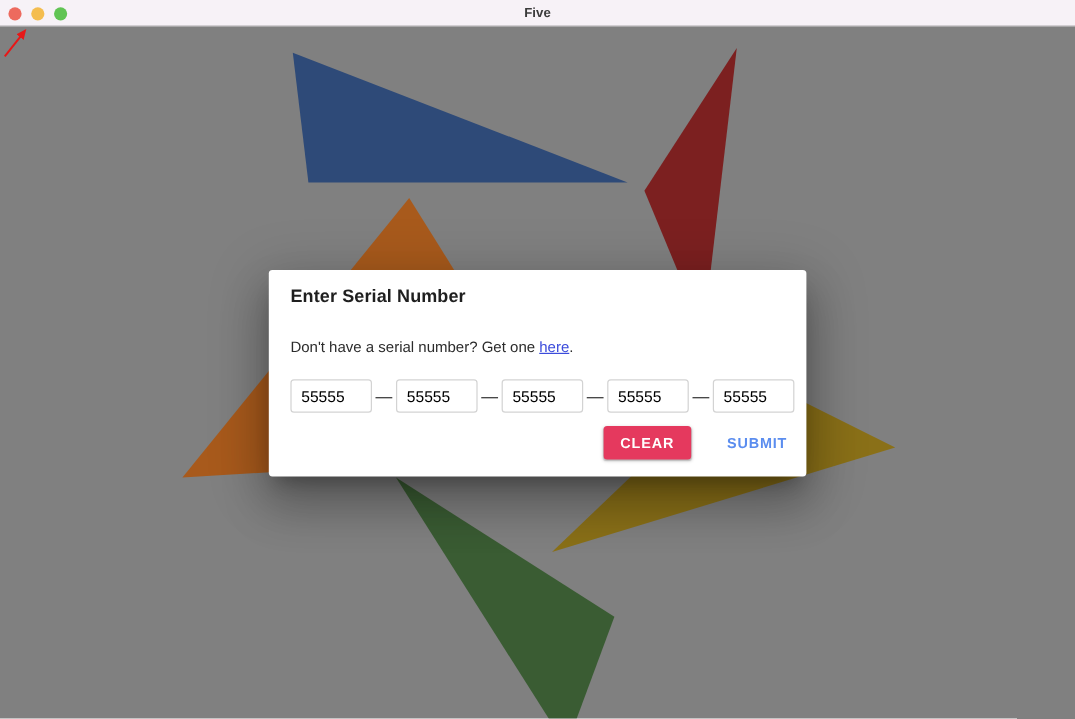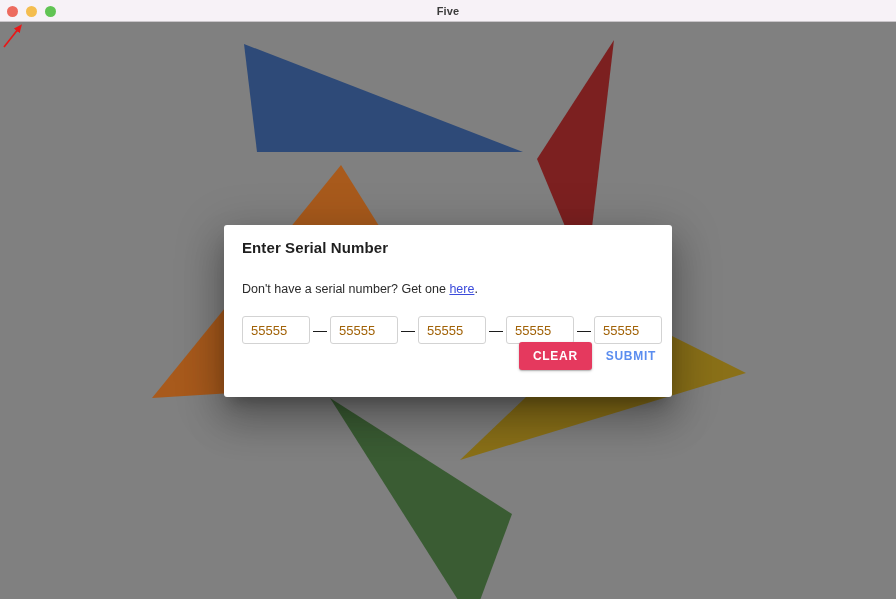--- a/index.html
+++ b/index.html
@@ -131,42 +131,42 @@
     align-items: center;
   }
   .serial-input {
     width: 68px;
     height: 28px;
     border: 1px solid #d3d3d3;
     border-radius: 3px;
     background: #ffffff;
     font-family: "Liberation Sans", sans-serif;
     font-size: 13px;
-    color: #a16207;
+    color: #000000;
     padding: 0 8px;
     box-sizing: border-box;
     outline: none;
   }
   .serial-sep {
     display: inline-block;
     width: 20px;
     text-align: center;
     font-size: 14px;
     color: #1c1c1c;
     user-select: none;
   }
 
   
   #dialog-actions {
     position: absolute;
     right: 10px;
-    top: 117px;
-    display: flex;
-    align-items: center;
-    gap: 8px;
+    top: 130px;
+    display: flex;
+    align-items: center;
+    gap: 24px;
   }
   #clear-button {
     background: #e5395e;
     color: #ffffff;
     border: none;
     border-radius: 3px;
     font-family: "Liberation Sans", sans-serif;
     font-size: 12px;
     font-weight: bold;
     letter-spacing: 0.7px;

